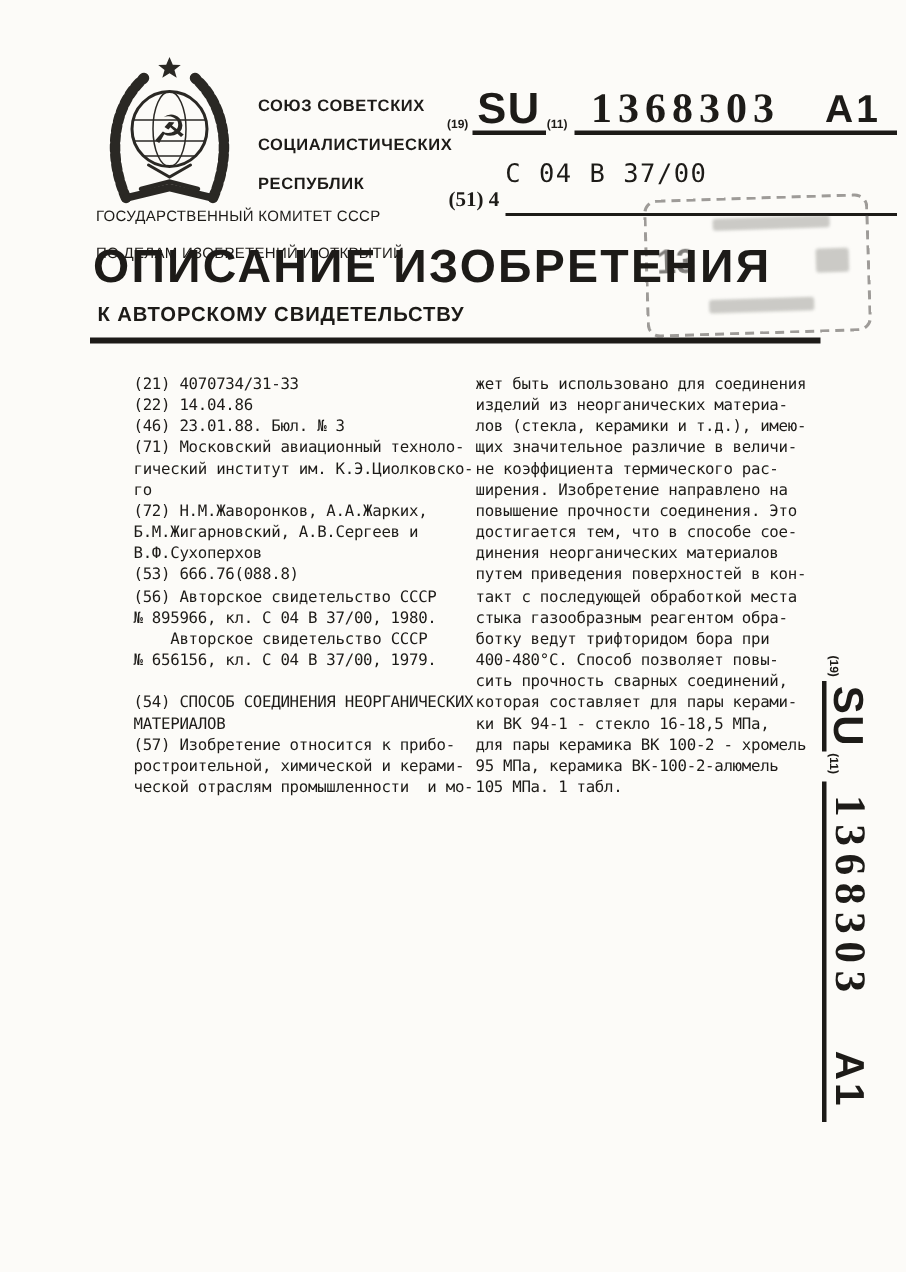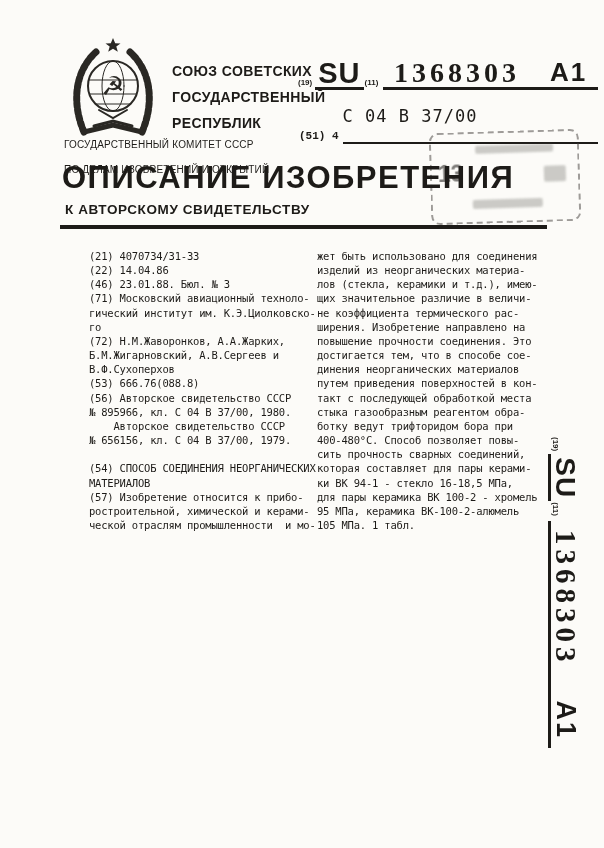--- a/index.html
+++ b/index.html
@@ -10,21 +10,21 @@
     margin:0 auto;
     background:#fcfbf8;
     color:#1d1b18;
     font-family:"Liberation Sans", sans-serif;
     overflow:hidden;
   }
   
   .emblem { position:absolute; left:64px; top:36px; width:98px; height:102px; }
   .country {
     position:absolute; left:172px; top:52px;
-    font-size:14px; font-weight:bold; line-height:13px;
+    font-size:11px; font-weight:bold; line-height:13px;
     letter-spacing:0.4px; white-space:pre-line;
   }
   .pub-row {
     position:absolute; left:297px; top:60px; width:301px;
     display:flex; align-items:flex-end;
   }
   .tiny-code { font-size:8px; font-weight:bold; padding:0 3px 3px 1px; }
   .su-mark {
     font-size:29px; font-weight:bold; line-height:26px;
     border-bottom:3px solid #1d1b18; padding:0 3px 1px 3px; letter-spacing:1px;
@@ -35,21 +35,21 @@
   }
   .pub-number {
     font-family:"Liberation Serif", serif;
     font-size:28px; font-weight:bold; line-height:25px; letter-spacing:4px;
   }
   .pub-kind { font-size:26px; font-weight:bold; line-height:25px; letter-spacing:2px; }
   .ipc-row {
     position:absolute; left:299px; top:106px; width:299px;
     display:flex; align-items:flex-end;
   }
-  .ipc-label { font-size:11px; font-weight:bold; padding:0 4px 2px 0; font-family:Liberation Mono, monospace; }
+  .ipc-label { font-size:14px; font-weight:bold; padding:0 4px 2px 0; font-family:Liberation Serif, serif; }
   .ipc-text {
     flex:1; border-bottom:2px solid #1d1b18;
     font-family:"DejaVu Sans Mono", monospace; font-size:17px;
     letter-spacing:1px; padding-bottom:16px;
   }
   .committee {
     position:absolute; left:64px; top:126px;
     font-size:10px; font-weight:normal; line-height:12.5px;
     letter-spacing:0.2px; white-space:pre-line;
   }
@@ -118,21 +118,21 @@
       <ellipse cx="49" cy="50" rx="11" ry="25" stroke-width="1"></ellipse>
       <path d="M24.5 44 H73.5 M26 58 H72 M32 68 H66" stroke-width="1"></path>
 
       <path d="M35 74 L49 82 L63 74" stroke-width="2"></path>
     </g>
     <text x="49" y="59" text-anchor="middle" font-size="26" fill="#2a2824">☭</text>
   </svg>
 
   <div class="country">
     <div>СОЮЗ СОВЕТСКИХ</div>
-    <div>ГОСУДАРСТВЕННЫЙ</div>
+    <div>СОЦИАЛИСТИЧЕСКИХ</div>
     <div>РЕСПУБЛИК</div>
   </div>
 
   <div class="pub-row">
     <span class="tiny-code">(19)</span>
     <span class="su-mark">SU</span>
     <span class="tiny-code">(11)</span>
     <span class="num-wrap">
       <span class="pub-number">1368303</span>
       <span class="pub-kind">A1</span>

